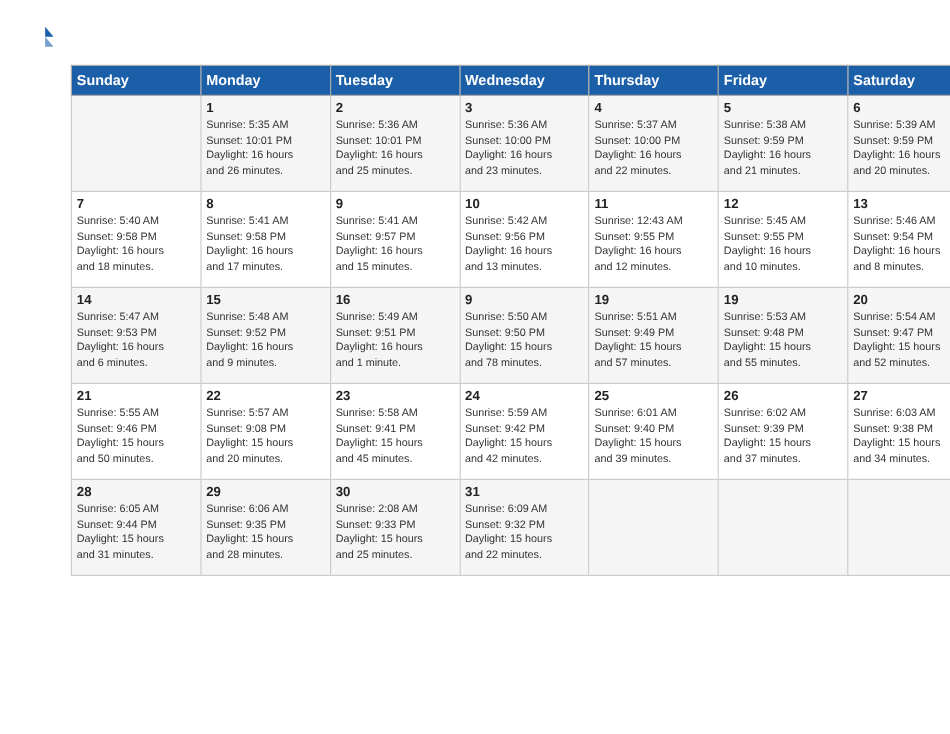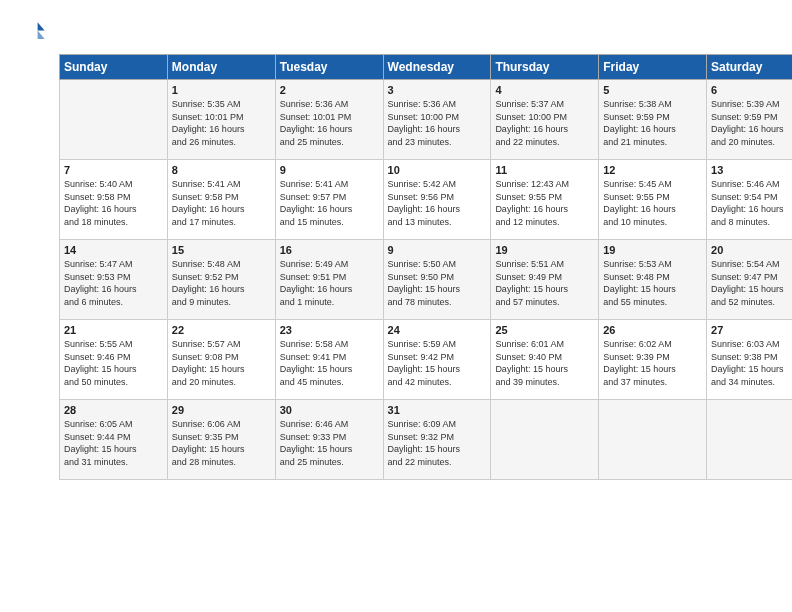--- a/index.html
+++ b/index.html
@@ -337,21 +337,21 @@
           </td>
           <td>
             <span class="day-num">29</span>
             <div class="cell-text">Sunrise: 6:06 AM</div>
             <div class="cell-text">Sunset: 9:35 PM</div>
             <div class="cell-text">Daylight: 15 hours</div>
             <div class="cell-text">and 28 minutes.</div>
           </td>
           <td>
             <span class="day-num">30</span>
-            <div class="cell-text">Sunrise: 6:46 AM</div>
+            <div class="cell-text">Sunrise: 2:08 AM</div>
             <div class="cell-text">Sunset: 9:33 PM</div>
             <div class="cell-text">Daylight: 15 hours</div>
             <div class="cell-text">and 25 minutes.</div>
           </td>
           <td>
             <span class="day-num">31</span>
             <div class="cell-text">Sunrise: 6:09 AM</div>
             <div class="cell-text">Sunset: 9:32 PM</div>
             <div class="cell-text">Daylight: 15 hours</div>
             <div class="cell-text">and 22 minutes.</div>

